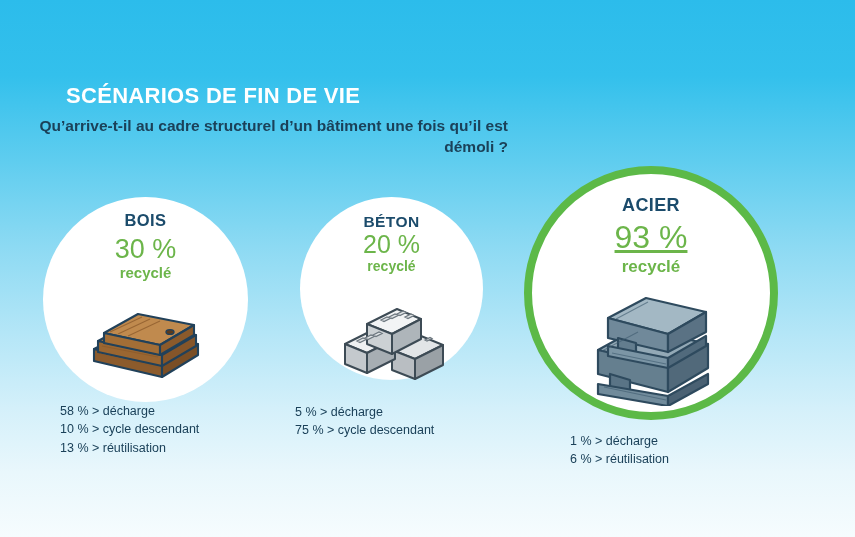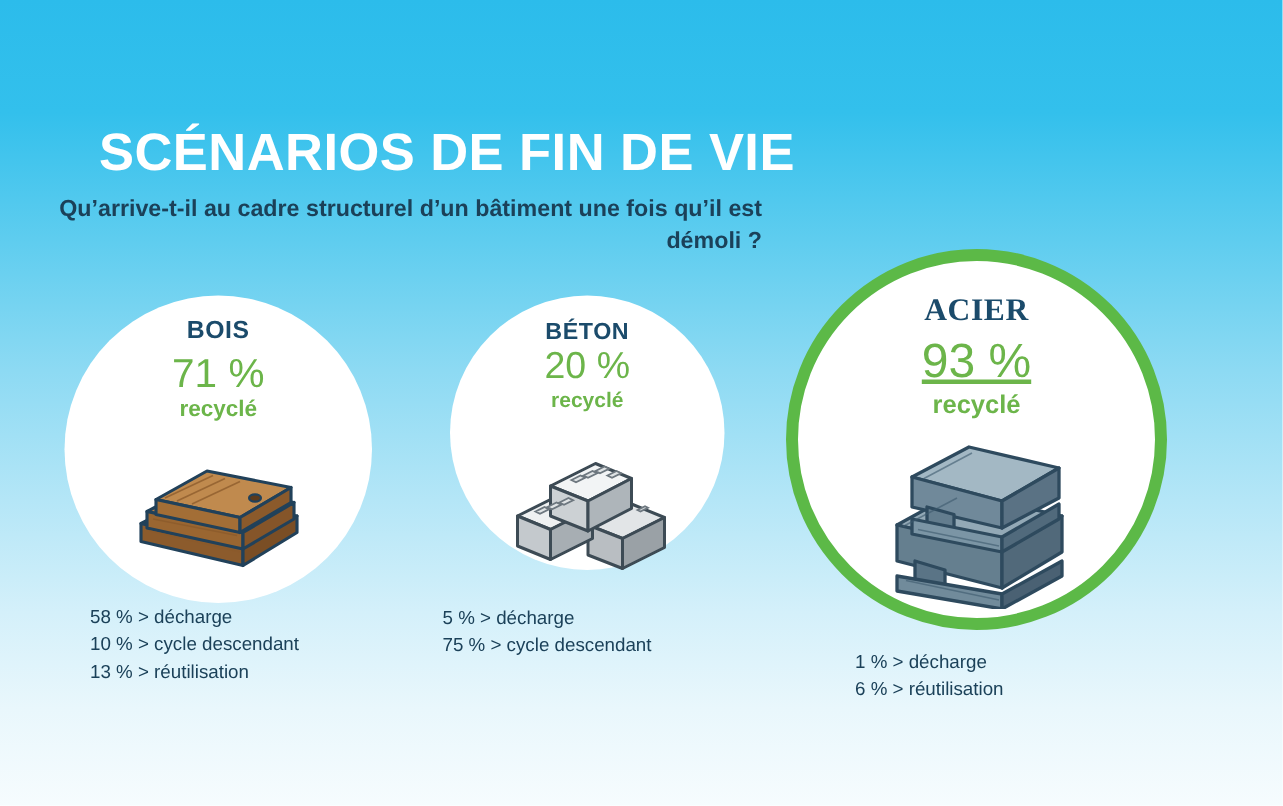--- a/index.html
+++ b/index.html
@@ -31,21 +31,21 @@
   }
 
   
   .header {
     position: absolute;
     left: 66px;
     top: 84px;
     width: 520px;
   }
   .main-title {
-    font-size: 35px;
+    font-size: 22px;
     font-weight: bold;
     color: #ffffff;
     letter-spacing: 0.3px;
     line-height: 1.05;
     margin: 0;
     white-space: nowrap;
   }
   .subtitle {
     margin: 9px 0 0 -28px;
     font-size: 15.5px;
@@ -120,21 +120,21 @@
   #col-beton .mat-rec  { font-size: 14px; margin-top: 2px; }
   #col-beton .icon-wrap { top: 300px; left: 300px; width: 183px; height: 85px; }
 
   
   #col-acier .circle {
     left: 524px; top: 166px;
     width: 254px; height: 254px;
     border: 8px solid #5cb947;
   }
   #col-acier .circle-inner { left: 524px; top: 196px; width: 254px; }
-  #col-acier .mat-name { font-size: 21px; font-family: Liberation Serif, serif; }
+  #col-acier .mat-name { font-size: 18px; }
   #col-acier .mat-pct  { font-size: 32px; margin-top: 7px; text-decoration: underline; }
   #col-acier .mat-rec  { font-size: 17px; margin-top: 3px; }
   #col-acier .icon-wrap { top: 288px; left: 524px; width: 254px; height: 118px; }
 
   
   .fate-list {
     position: absolute;
     color: #1b4159;
     font-size: 12.5px;
     line-height: 1.47;
@@ -153,21 +153,21 @@
     <div class="main-title">SCÉNARIOS DE FIN DE VIE</div>
     <div class="subtitle">Qu’arrive-t-il au cadre structurel d’un bâtiment une fois qu’il est démoli ?</div>
   </div>
 
   <div class="col" id="col-bois">
 
     <div class="circle"></div>
 
     <div class="circle-inner">
       <div class="mat-name">BOIS</div>
-      <div class="mat-pct">71 %</div>
+      <div class="mat-pct">30 %</div>
       <div class="mat-rec">recyclé</div>
     </div>
 
     <div class="icon-wrap">
       <svg width="124" height="80" viewBox="0 0 124 80" aria-hidden="true">
         <g stroke="#21415a" stroke-width="2.1" stroke-linejoin="round">
 
           <path d="M10 44 L46 26 L114 39 L78 60 Z" fill="#a97038"></path>
           <path d="M10 44 L10 56 L78 72 L78 60 Z" fill="#8c5b2c"></path>
           <path d="M78 60 L114 39 L114 50 L78 72 Z" fill="#7a4e25"></path>

